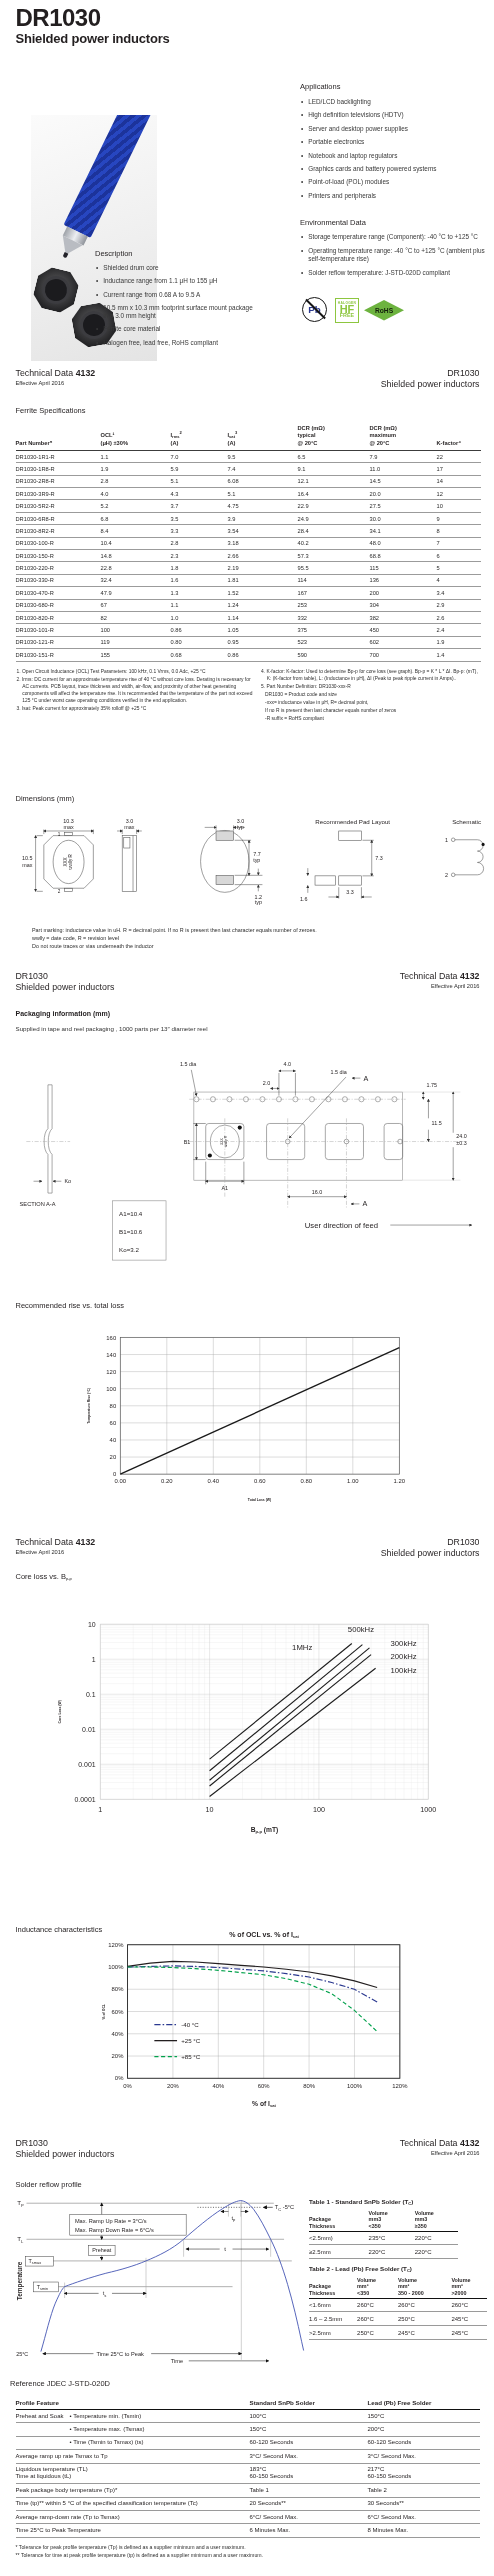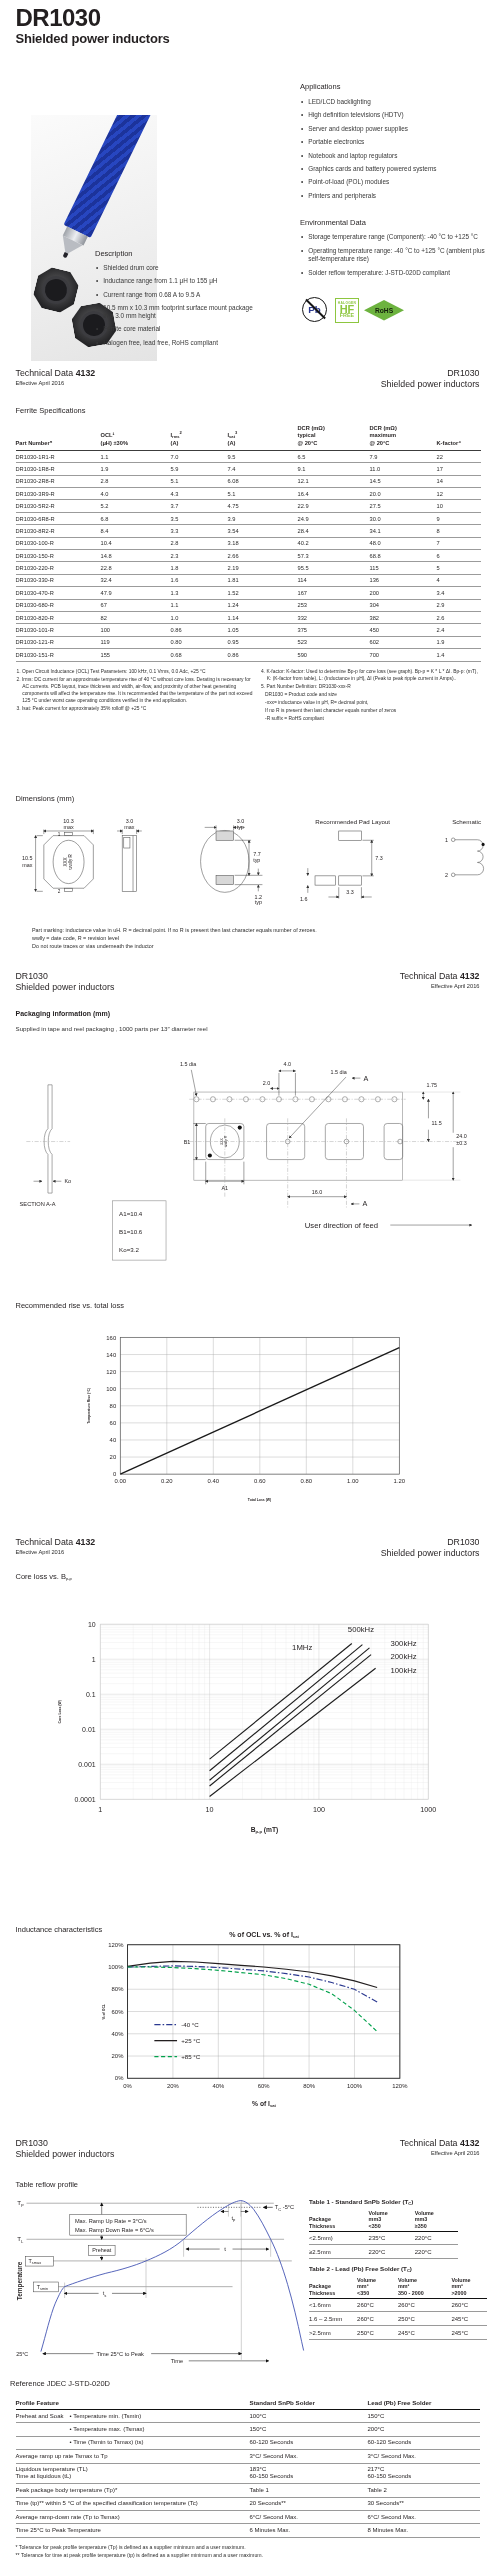--- a/index.html
+++ b/index.html
@@ -729,21 +729,21 @@
 
 <div class="abs" style="left:15.5px;top:2138px">
   <div class="ph-l1">DR1030</div>
   <div class="ph-l1">Shielded power inductors</div>
 </div>
 <div class="abs r" style="right:15.5px;top:2138px">
   <div class="ph-l1"><span>Technical Data</span> <b>4132</b></div>
   <div class="ph-l2">Effective April 2016</div>
 </div>
 
-<div class="abs sec-h" style="left:15.5px;top:2180px">Table reflow profile</div>
+<div class="abs sec-h" style="left:15.5px;top:2180px">Solder reflow profile</div>
 
 <svg viewBox="0 0 570 330" class="abs" style="left:15.5px;top:2196px;width:294px;height:170px">
   <defs>
     <marker id="ra" viewBox="0 0 10 10" refX="8" refY="5" markerWidth="7" markerHeight="7" orient="auto-start-reverse">
         <path d="M0 0L10 5L0 10z" fill="#111"></path>
       </marker>
   </defs>
   <g stroke="#8a8a8a" stroke-width="1.3">
     <line x1="20" y1="14" x2="500" y2="14"></line>
     <line x1="20" y1="84" x2="520" y2="84"></line>

